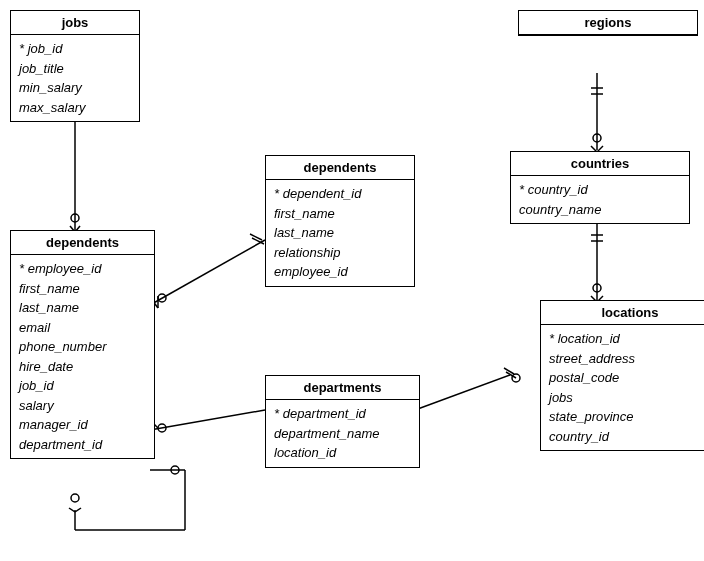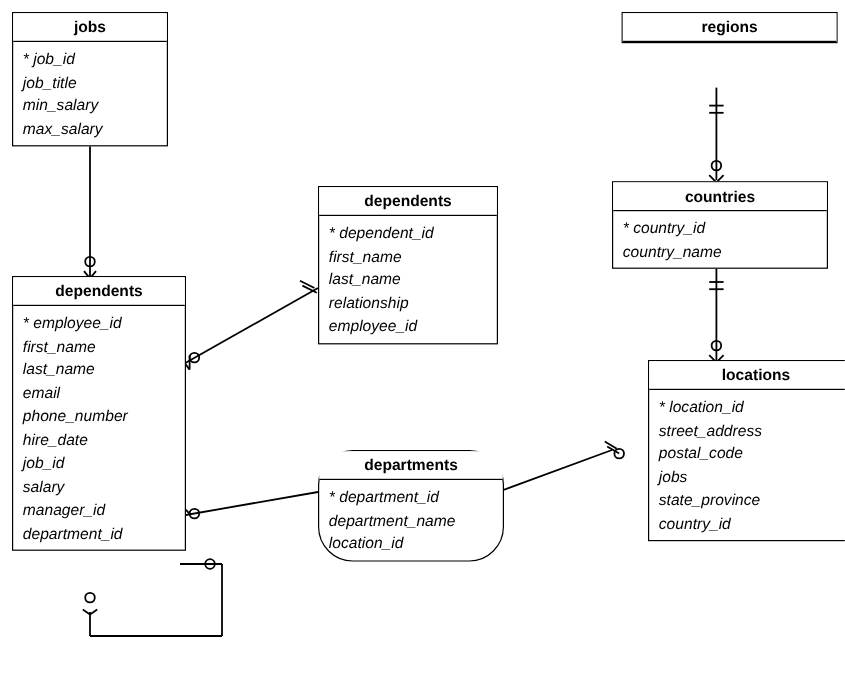--- a/index.html
+++ b/index.html
@@ -152,21 +152,21 @@
     <div class="entity-header">dependents</div>
     <div class="entity-body">
       <div>* dependent_id</div>
       <div>first_name</div>
       <div>last_name</div>
       <div>relationship</div>
       <div>employee_id</div>
     </div>
   </div>
 
-  <div class="entity" style="left:265px; top:375px; width:155px;border-radius:29px;">
+  <div class="entity" style="left:265px; top:375px; width:155px;">
     <div class="entity-header">departments</div>
     <div class="entity-body">
       <div>* department_id</div>
       <div>department_name</div>
       <div>location_id</div>
     </div>
   </div>
 
   <div class="entity" style="left:518px; top:10px; width:180px;">
     <div class="entity-header">regions</div>

